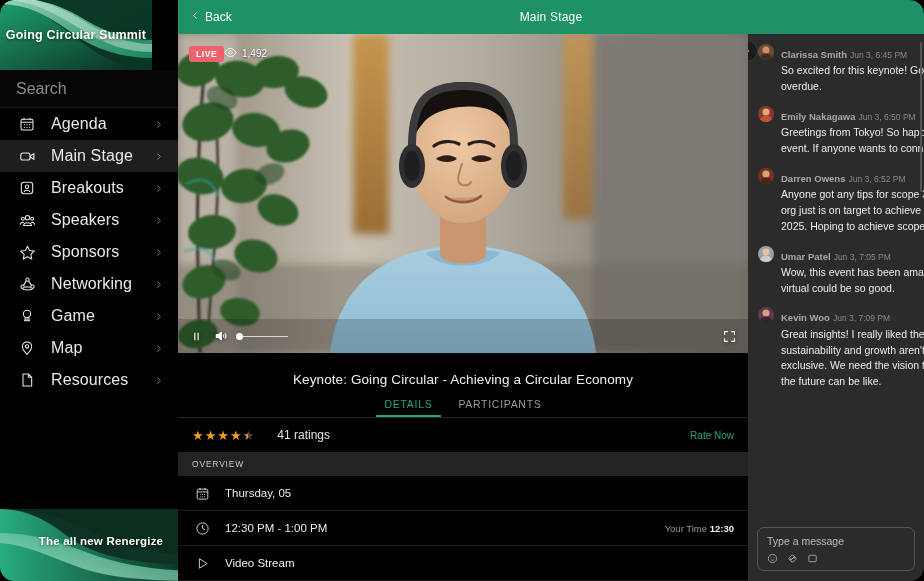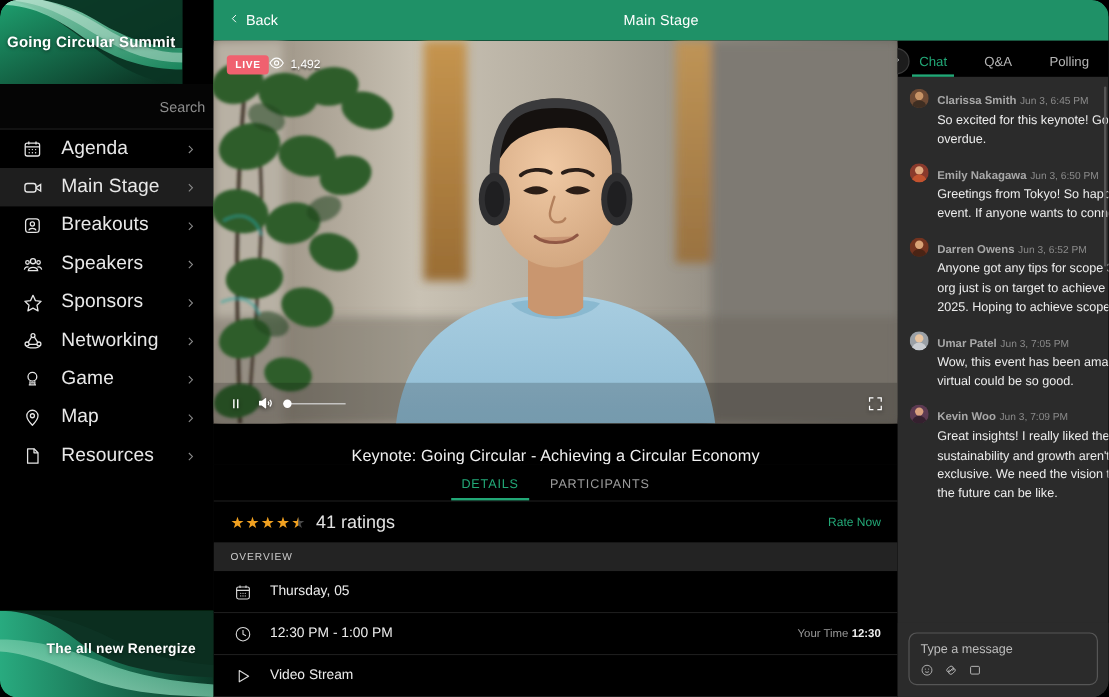--- a/index.html
+++ b/index.html
@@ -31,21 +31,21 @@
     color:#fff; font-size:12.5px; font-weight:bold; letter-spacing:.2px;
     text-shadow:0 1px 3px rgba(0,0,0,.55);
   }
   .search-row{
     height:38px; display:flex; align-items:center; padding:0 16px;
     border-bottom:1px solid #1d1d1d;
     background:#050505;
   }
   .search-input{
     flex:1; background:transparent; border:0; outline:none;
-    color:#0f766e; font-size:12px; font-family:inherit;text-align:right;
+    color:#0f766e; font-size:16px; font-family:inherit;
   }
   .search-input::placeholder{color:#8d8d8d;}
   .nav-list{padding:0;}
   .nav-item{
     height:32px; display:flex; align-items:center; gap:0;
     padding:0 14px 0 16px; cursor:pointer; position:relative;
   }
   .nav-item.active{background:#1e1e1e;}
   .nav-ico{
     width:22px; height:22px; flex:0 0 22px; display:flex;
@@ -135,21 +135,21 @@
     content:""; position:absolute; left:4px; right:4px; bottom:0;
     height:2px; background:#22a877;
   }
   .tabs-divider{height:1px; background:#262626;}
 
   .rating-row{
     height:34px; display:flex; align-items:center; padding:0 14px;
     background:#000;
   }
   .stars{display:flex; gap:1px; color:#f0a020; font-size:13px; line-height:1;}
-  .ratings-count{color:#e2e2e2; font-size:15px; margin-left:9px;}
+  .ratings-count{color:#e2e2e2; font-size:12px; margin-left:23px;}
   .rate-now{margin-left:auto; color:#23a877; font-size:10px; cursor:pointer;}
 
   .overview-head{
     height:24px; display:flex; align-items:center; padding:0 14px;
     background:#232323; color:#c9c9c9; font-size:8.5px; letter-spacing:.8px;
   }
   .detail-row{
     height:35px; display:flex; align-items:center; padding:0 14px;
     border-bottom:1px solid #1d1d1d; background:#000;
   }
@@ -658,25 +658,20 @@
   <div class="chat">
 
     <div class="collapse-btn">
       <span>
         <svg width="8" height="10" viewBox="0 0 24 24" fill="none" stroke="currentColor" stroke-width="2.6">
             <polyline points="9,4 17,12 9,20"></polyline>
           </svg>
       </span>
     </div>
 
-    <div class="chat-tabs">
-      <div class="chat-tab active">Chat</div>
-      <div class="chat-tab">Q&amp;A</div>
-      <div class="chat-tab">Polling</div>
-    </div>
 
     <div class="chat-body">
 
       <div class="msg">
         <span class="avatar">
           <svg width="16" height="16" viewBox="0 0 32 32">
               <rect width="32" height="32" fill="#6e4a34"></rect>
               <circle cx="16" cy="12" r="7" fill="#c79366"></circle>
               <ellipse cx="16" cy="30" rx="12" ry="11" fill="#3f2e22"></ellipse>
             </svg>

